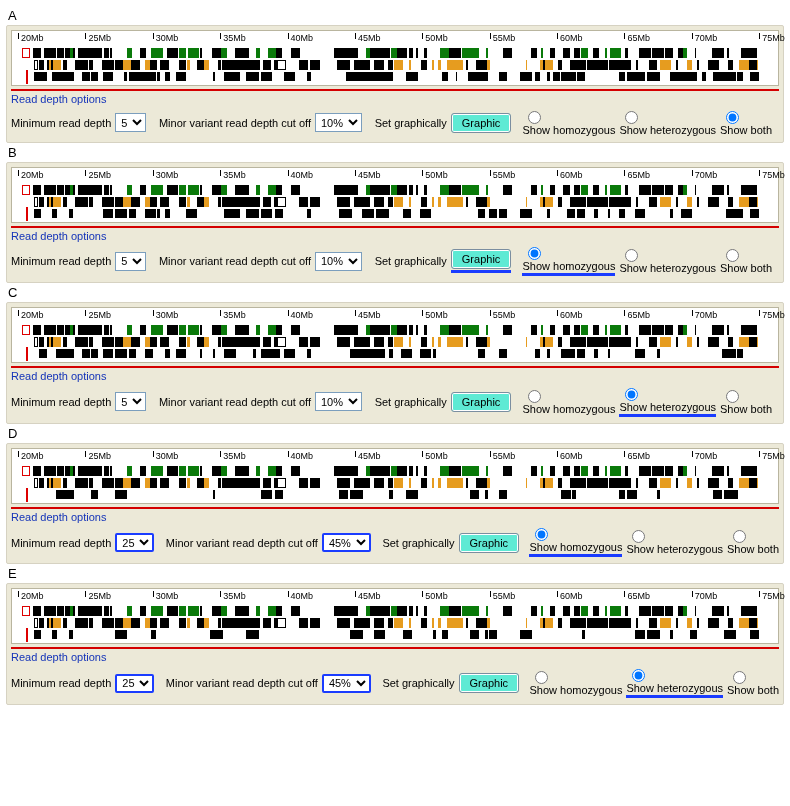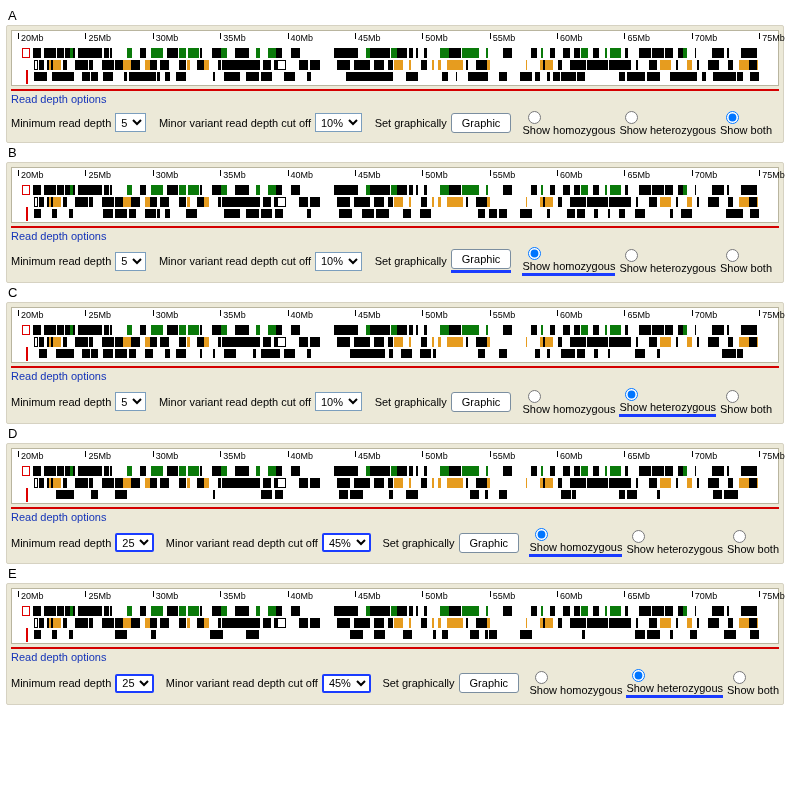--- a/index.html
+++ b/index.html
@@ -110,21 +110,21 @@
     font-family: Tahoma, Arial, sans-serif;
     font-size: 11px;
     background: #fff;
     border: 1px solid #7b9ebd;
     height: 19px;
     padding: 0 1px;
   }
   .btn {
     font-family: Tahoma, Arial, sans-serif;
     font-size: 11px;
-    background: #ffffff;
+    background: #5eead4;
     border: 1px solid #7b8ea0;
     border-radius: 3px;
     padding: 1px 10px;
     height: 20px;
     box-sizing: border-box;
     box-shadow: inset 0 0 0 1px #fff;
   }
   .radio { margin: 0 2px 0 6px; vertical-align: middle; }
   .radio-label { white-space: nowrap; }
   .hl {

